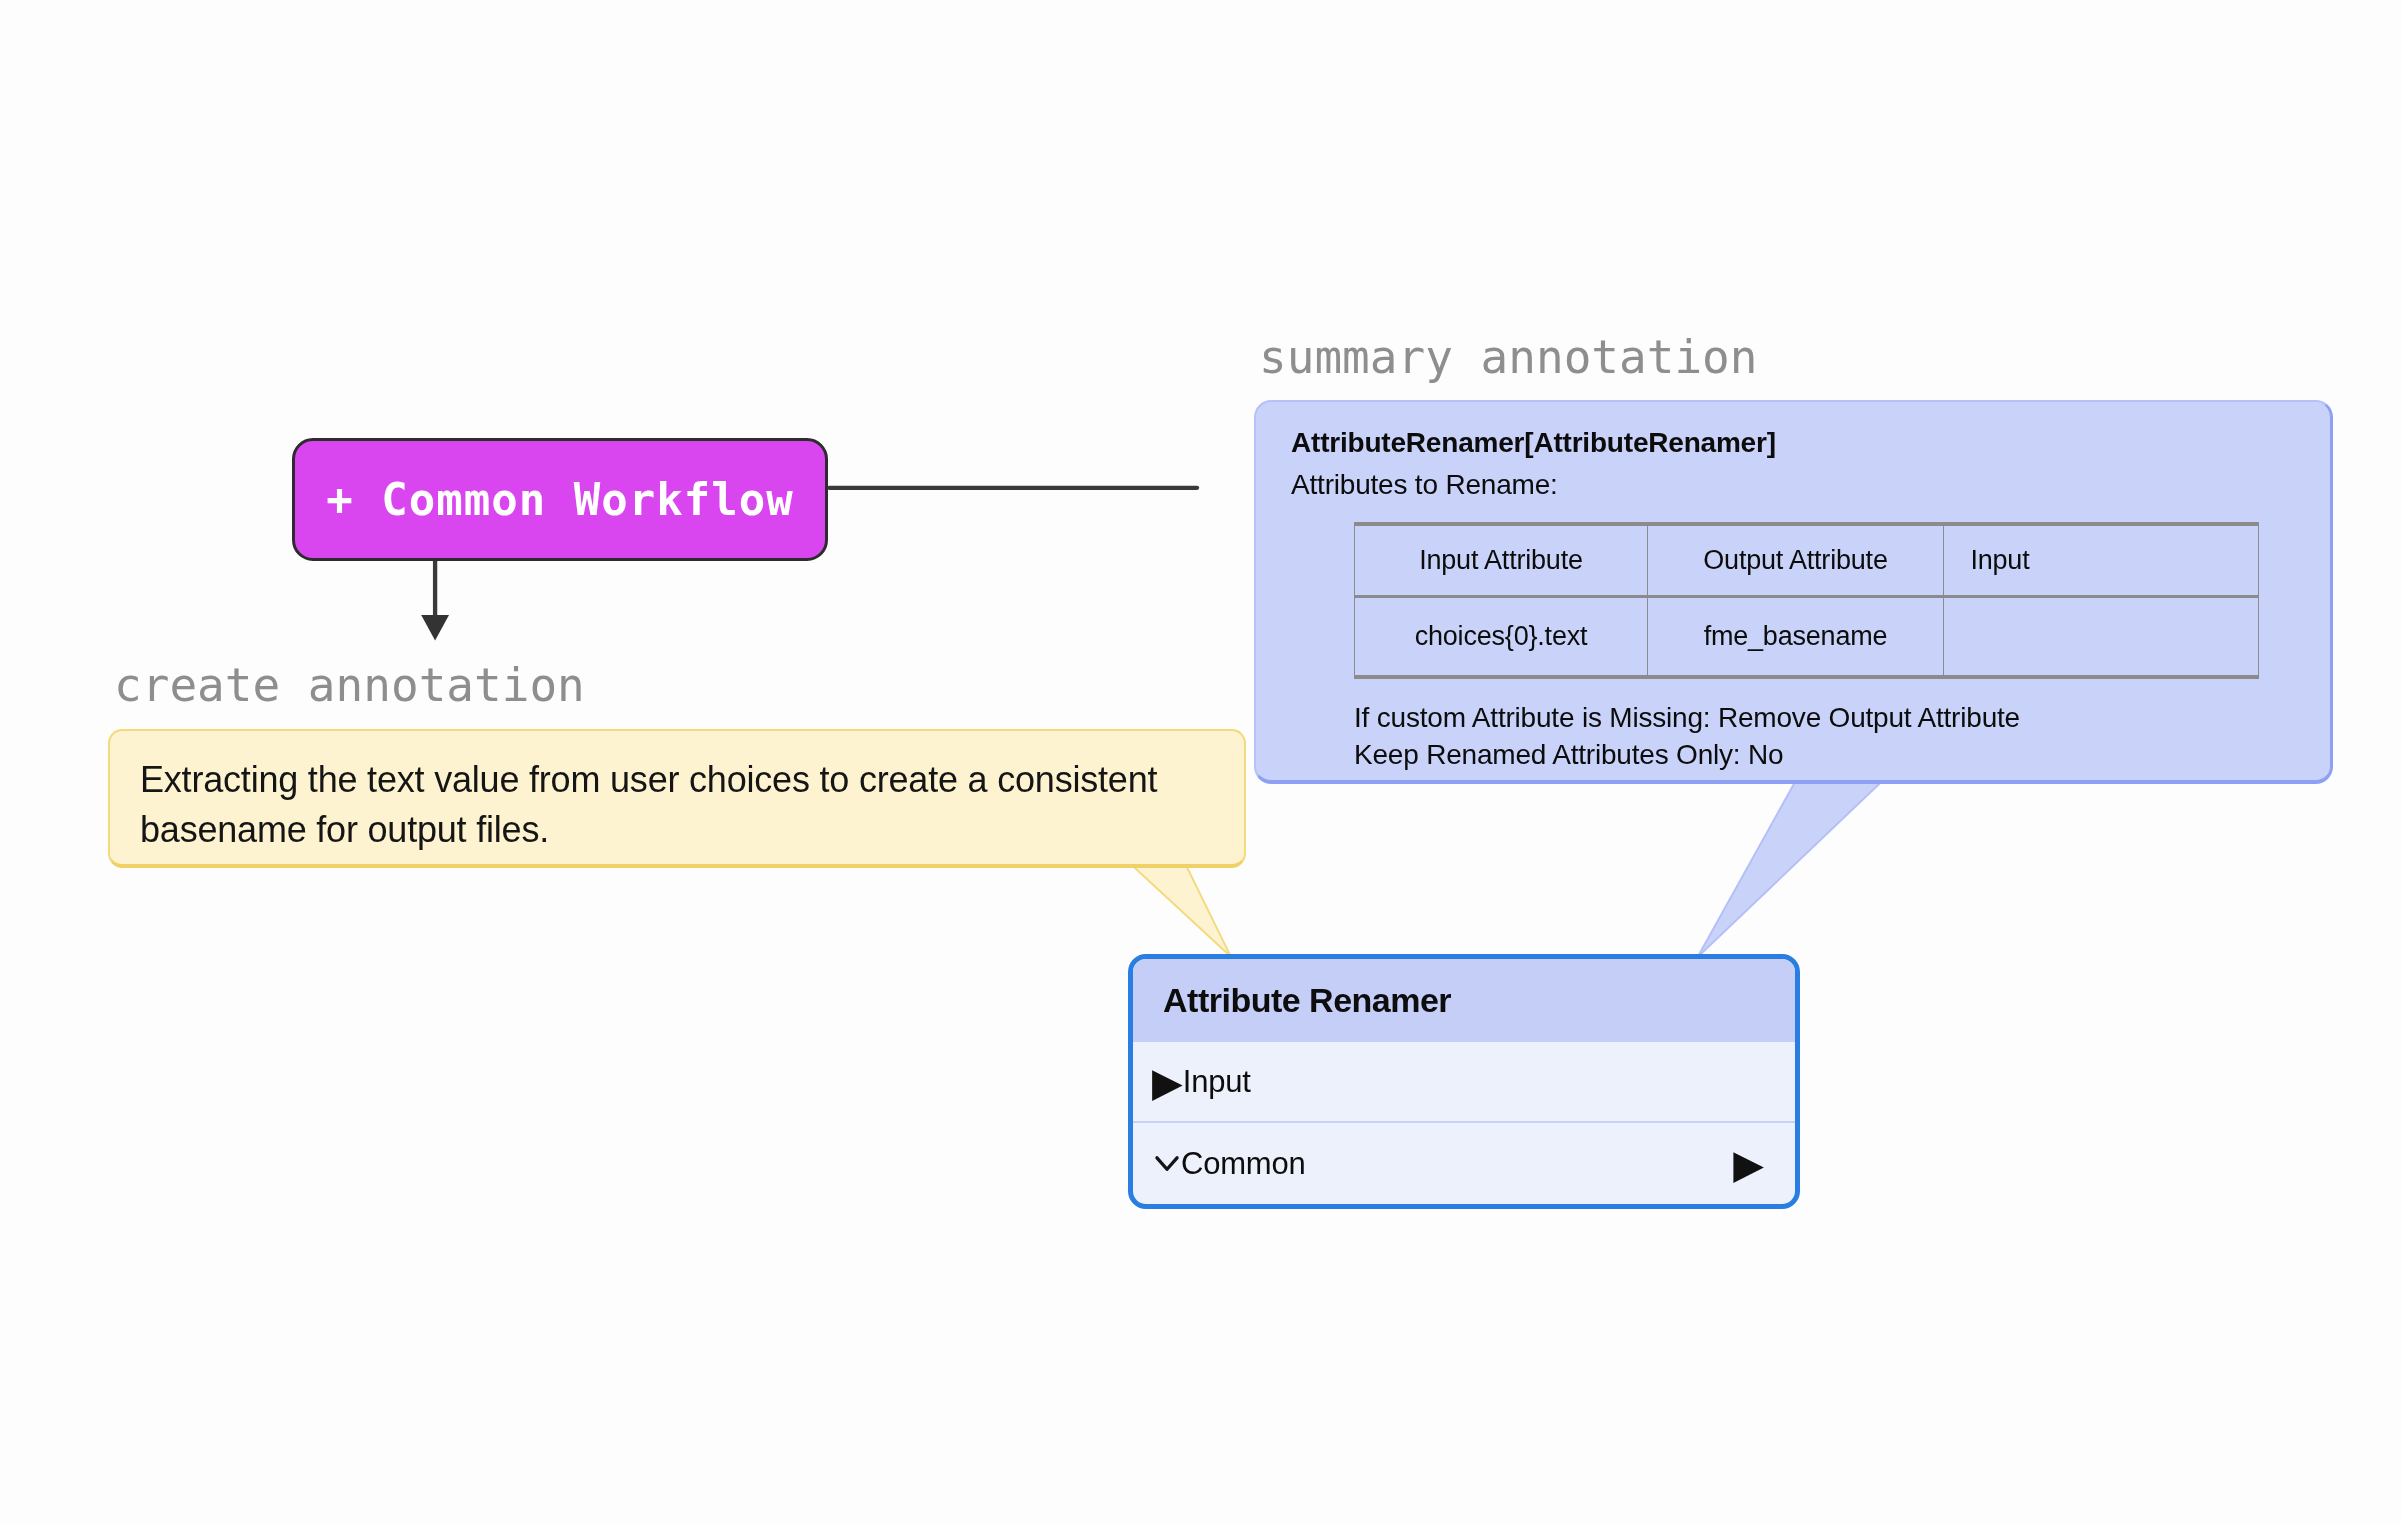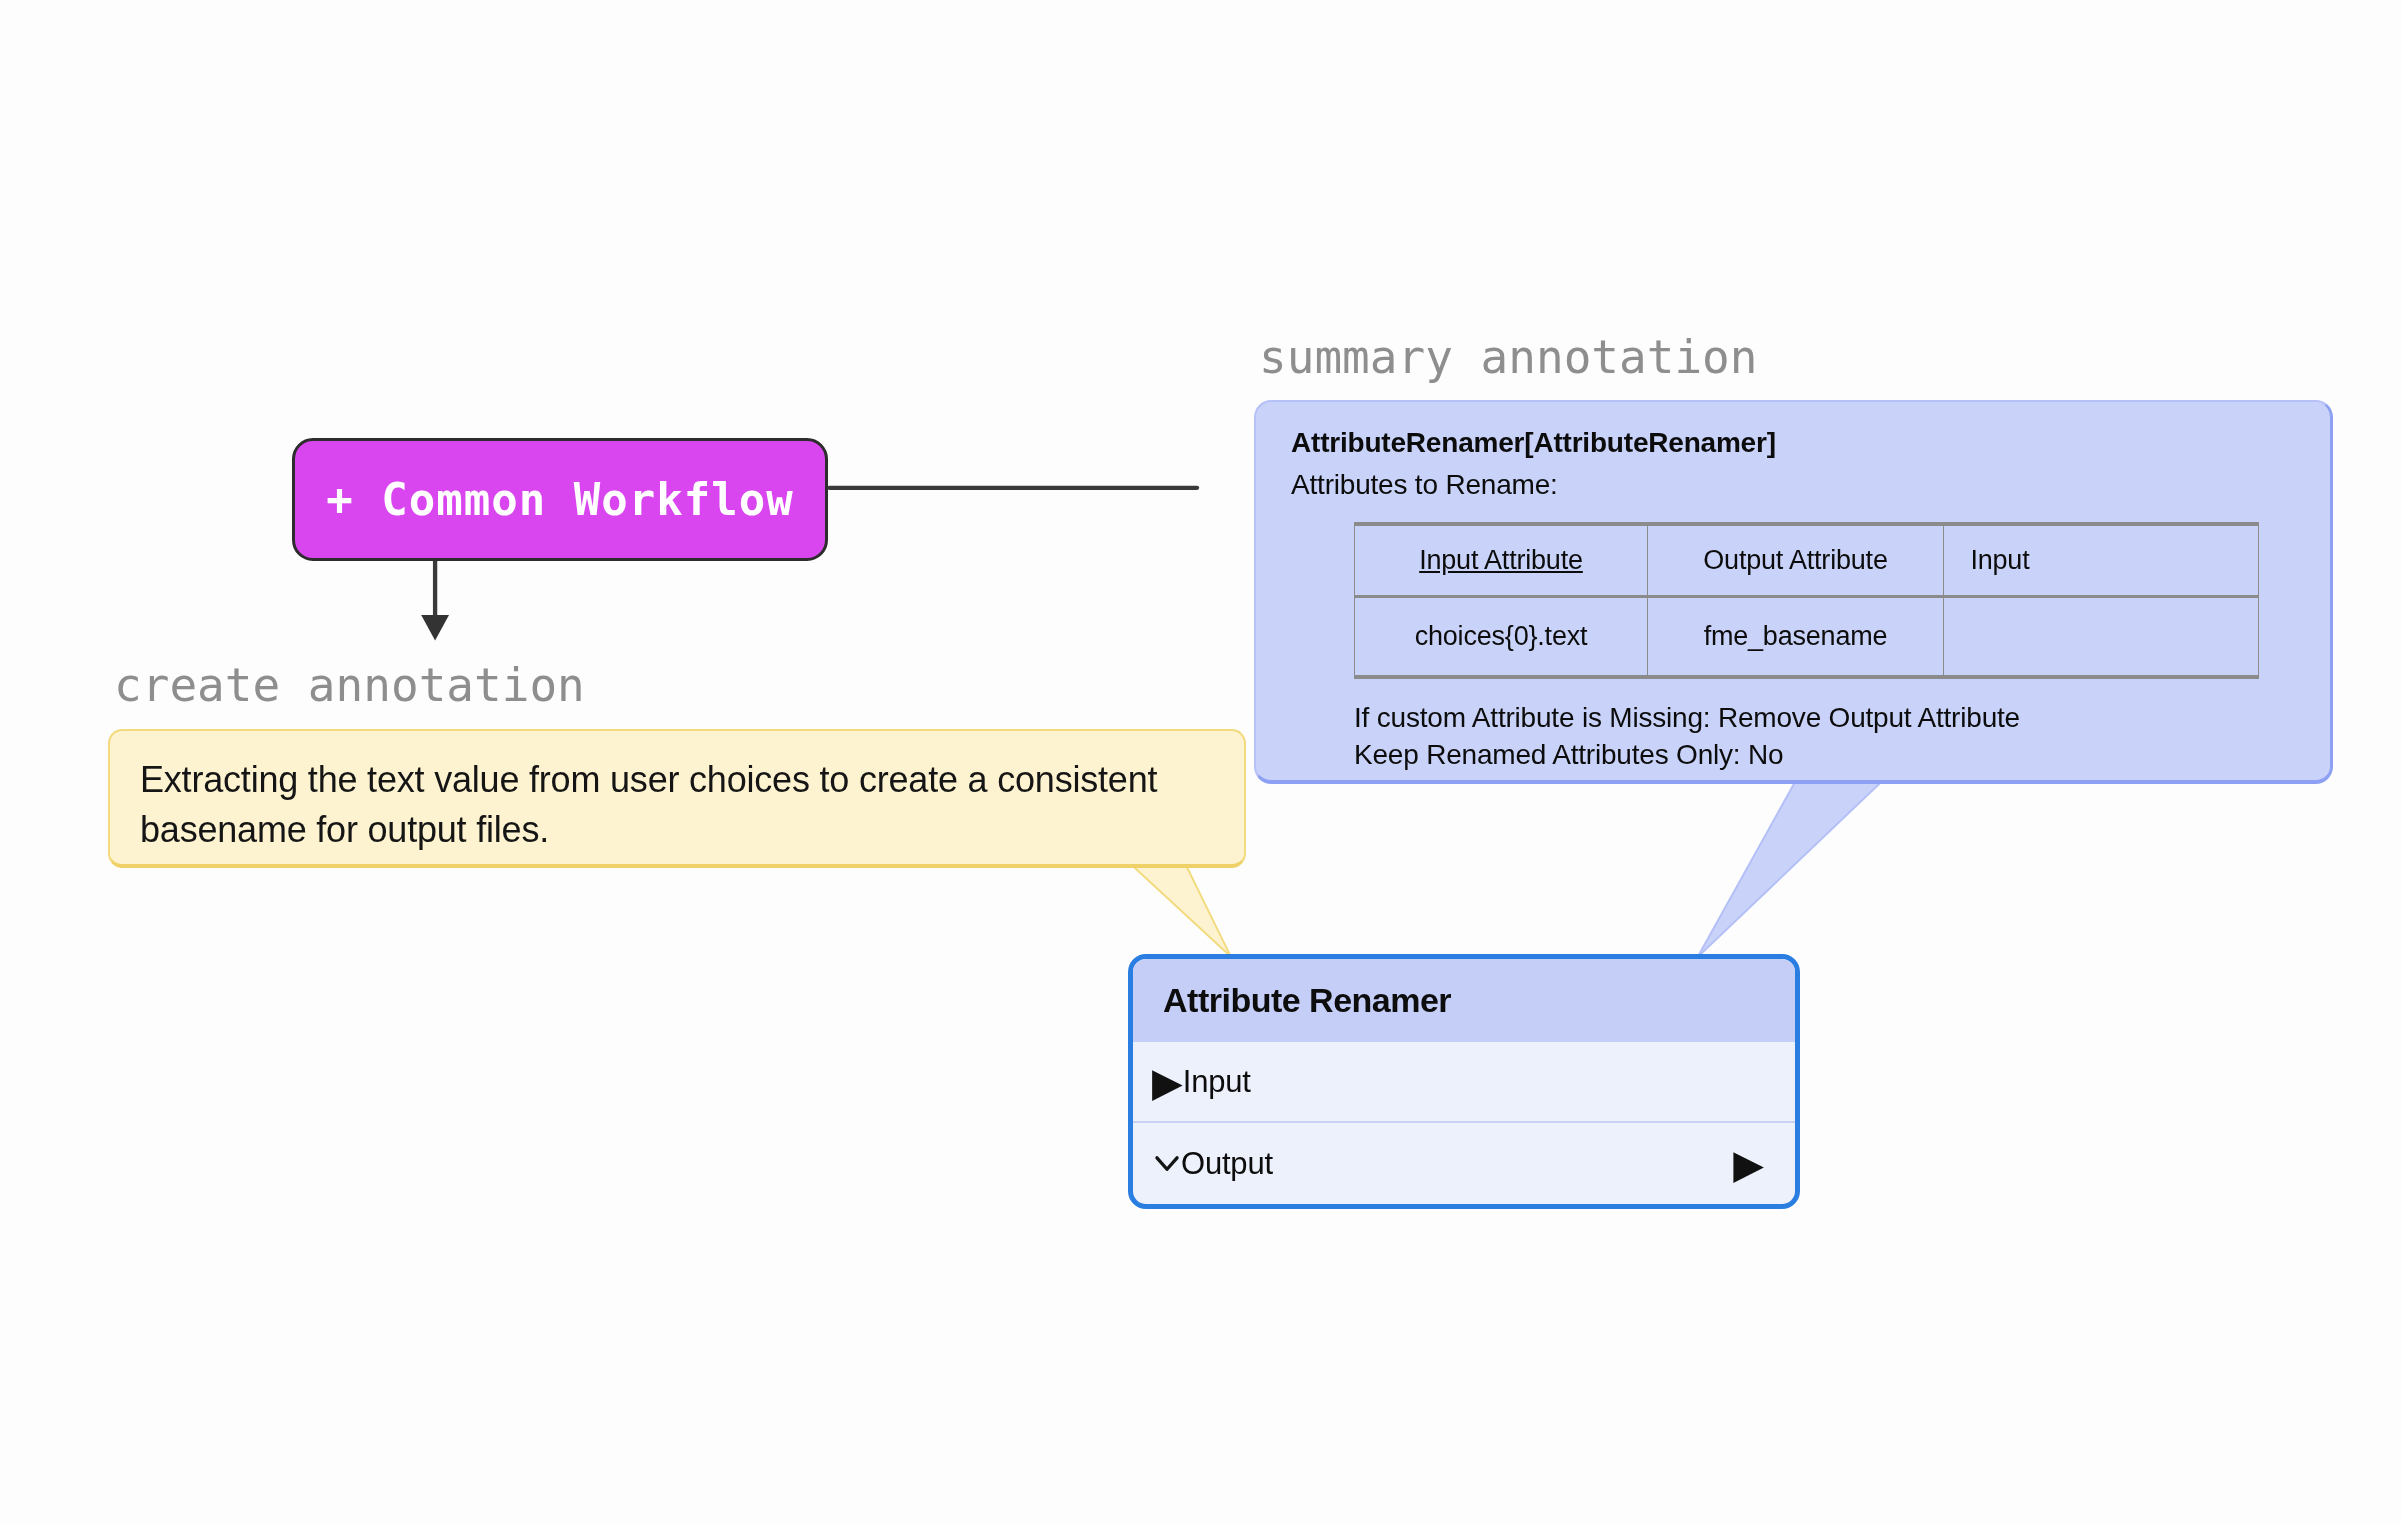--- a/index.html
+++ b/index.html
@@ -47,21 +47,21 @@
   }
   .summary-bubble .sb-title{font-size:28px;font-weight:bold;line-height:1.3;}
   .summary-bubble .sb-subtitle{font-size:28px;margin-top:5.8px;line-height:1.3;}
   .rename-table{
     border-collapse:collapse;margin:18px 0 0 63px;font-size:27px;color:#0c0c0c;
     border:1.9px solid #8b8b8b;border-top:4.8px solid #8b8b8b;border-bottom:4.8px solid #8b8b8b;
   }
   .rename-table th,.rename-table td{border:1.9px solid #8b8b8b;font-weight:normal;}
   .rename-table th{height:67px;text-align:center;border-bottom:3.8px solid #8b8b8b;}
   .rename-table td{height:75px;text-align:center;}
-  .rename-table .col-input{width:290px;text-decoration:underline;}
+  .rename-table .col-input{width:290px;}
   .rename-table .col-output{width:293px;}
   .rename-table .col-value{width:287px;}
   .rename-table th.col-value{text-align:left;padding-left:26.4px;}
   .sb-footer{margin:21px 0 0 63px;font-size:28px;line-height:1.32;}
 
   
   .transformer-node{
     position:absolute;left:1128px;top:954px;width:672px;height:255px;box-sizing:border-box;
     border:5.3px solid #2a7de1;border-radius:18px;background:#edf1fc;overflow:hidden;z-index:3;
   }
@@ -137,18 +137,18 @@
   <div class="tn-row input-row">
     <span class="play-icon left">▶</span>
     <span class="port-label">Input</span>
   </div>
   <div class="tn-row output-row">
     <span class="chevron-wrap">
       <svg width="28" height="22" viewBox="0 0 58 46">
         <path d="M8 10 L29 34 L50 10" stroke="#141414" stroke-width="7" fill="none" stroke-linecap="round" stroke-linejoin="round"></path>
       </svg>
     </span>
-    <span class="port-label">Output</span>
+    <span class="port-label">Common</span>
     <span class="spacer"></span>
     <span class="play-icon right">▶</span>
   </div>
 </div>
 
 
 </body></html>

